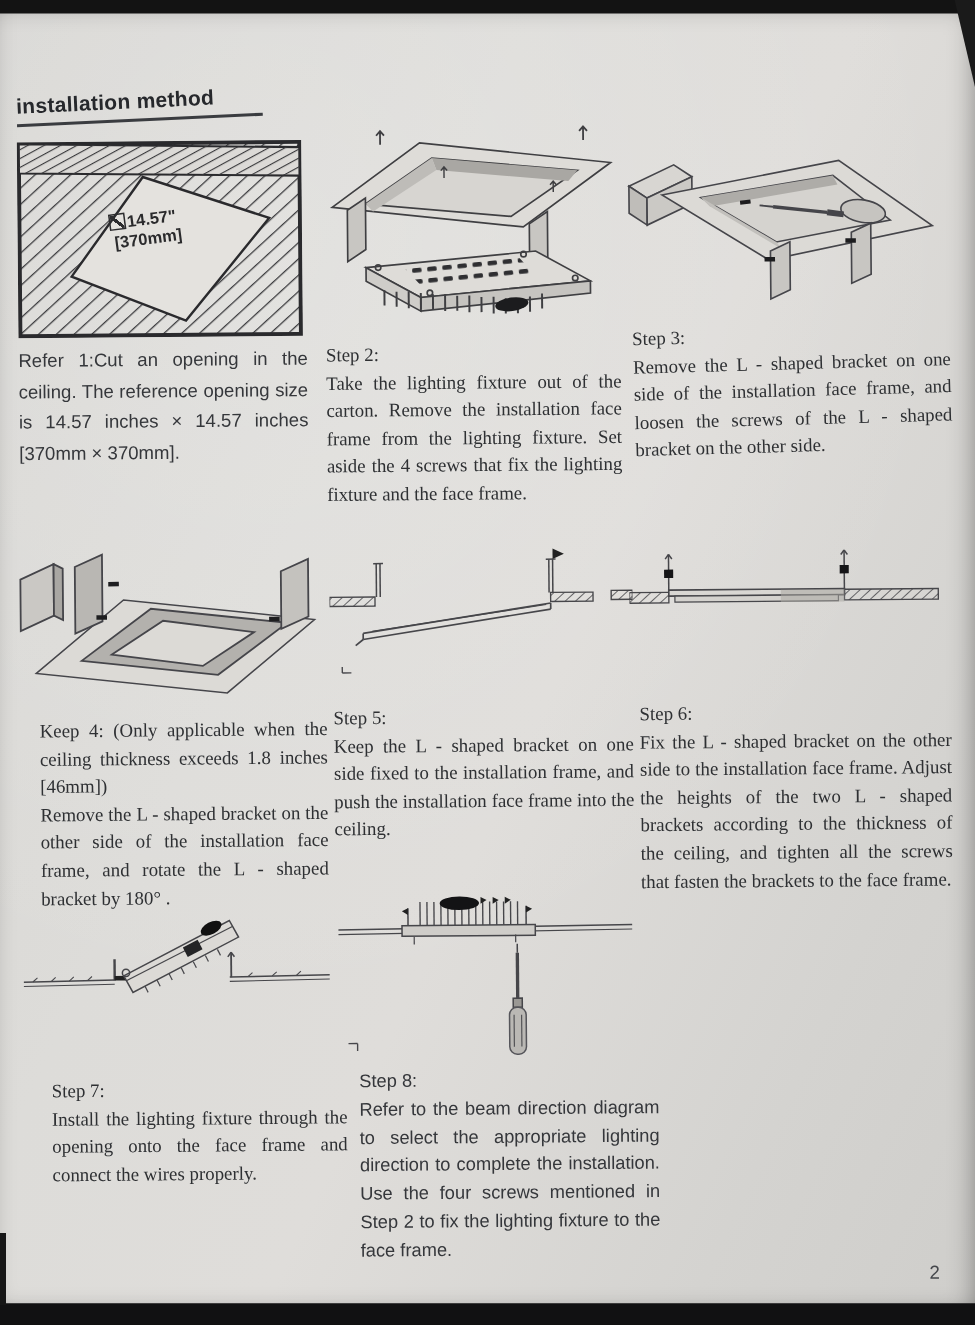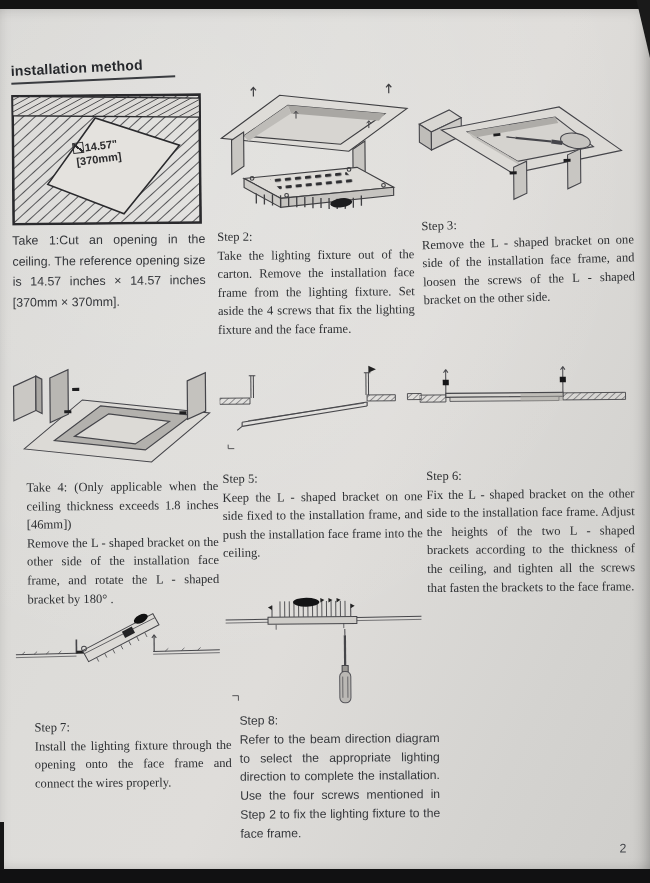--- a/index.html
+++ b/index.html
@@ -303,35 +303,35 @@
           <rect x="116.5" y="76" width="11" height="31" rx="5" fill="#bab8b4" stroke="#55555a"></rect>
           <line x1="119.5" y1="81" x2="119.5" y2="102" stroke-width=".7"></line>
           <line x1="124.5" y1="81" x2="124.5" y2="102" stroke-width=".7"></line>
         </g>
         <line x1="10" y1="99" x2="16" y2="99" stroke-width=".9"></line>
           <line x1="16" y1="99" x2="16" y2="104" stroke-width=".9"></line>
       </svg>
     </div>
 
     <div class="txt sans" style="left:14px;top:220px;width:193px;">
-      <p><span>Take 1:</span><span>Cut an opening in the ceiling. The reference opening size is 14.57 inches  ×  14.57 inches [370mm × 370mm].</span></p>
+      <p><span>Refer 1:</span><span>Cut an opening in the ceiling. The reference opening size is 14.57 inches  ×  14.57 inches [370mm × 370mm].</span></p>
     </div>
 
     <div class="txt serif" style="left:219px;top:219px;width:197px;">
       <p class="lblline">Step 2:</p>
       <p>Take the lighting fixture out of the carton. Remove the installation face frame from the lighting fixture. Set aside the 4 screws that fix the lighting fixture and the face frame.</p>
     </div>
 
     <div class="txt serif" style="left:424px;top:208px;width:212px;transform:rotate(-1.1deg);">
       <p class="lblline">Step 3:</p>
       <p>Remove the L - shaped bracket on one side of the installation face frame, and loosen the screws of the L - shaped bracket on the other side.</p>
     </div>
 
     <div class="txt serif" style="left:26px;top:468px;width:192px;">
-      <p><span>Take 4:</span><span> (Only applicable when the ceiling thickness exceeds 1.8 inches [46mm])</span></p>
+      <p><span>Keep 4:</span><span> (Only applicable when the ceiling thickness exceeds 1.8 inches [46mm])</span></p>
       <p>Remove the L - shaped bracket on the other side of the installation face frame, and rotate the L - shaped bracket by 180° .</p>
     </div>
 
     <div class="txt serif" style="left:222px;top:461px;width:200px;">
       <p class="lblline">Step 5:</p>
       <p>Keep the L - shaped bracket on one side fixed to the installation frame, and push the installation face frame into the ceiling.</p>
     </div>
 
     <div class="txt serif" style="left:426px;top:460px;width:208px;">
       <p class="lblline">Step 6:</p>

